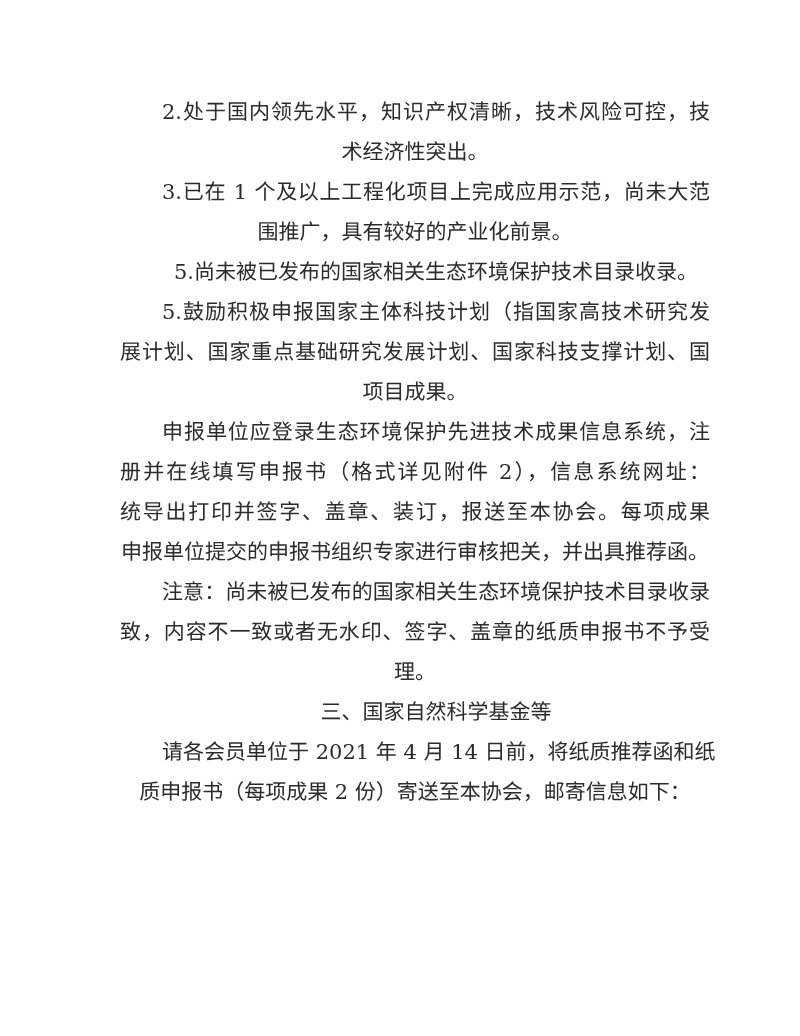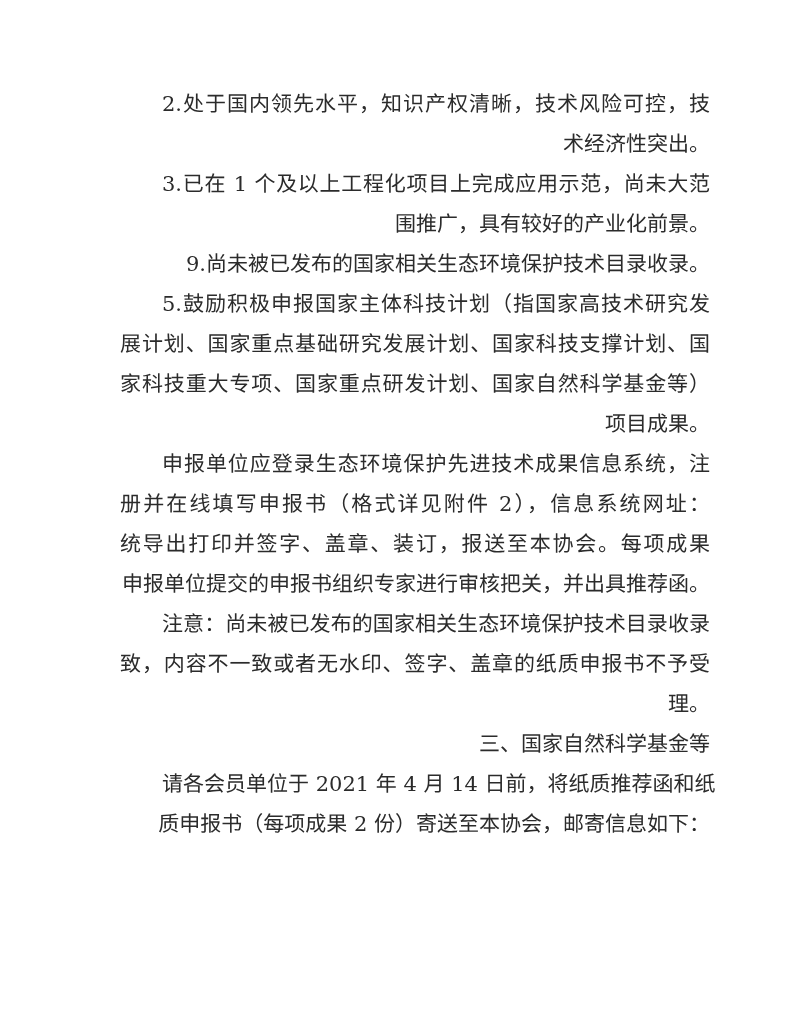--- a/index.html
+++ b/index.html
@@ -12,35 +12,35 @@
     position: relative;
     width: 800px;
     height: 1036px;
     margin: 0 auto;
     background: #ffffff;
     overflow: hidden;
     font-family: "DejaVu Serif", "Liberation Serif", serif;
   }
   .text-block {
     position: absolute;
-    top: 84px;
+    top: 92px;
     left: 120px;
     width: 590px;
     color: #2b2b2b;
     font-size: 21px;
     line-height: 40px;
     font-weight: 400;
   }
   .paragraph {
     margin: 0;
     padding: 0;
   }
   .line {
     white-space: nowrap;
-    text-align: right;
+    text-align: center;
     height: 40px;
   }
   .line.justify {
     text-align: justify;
     text-align-last: justify;
     -moz-text-align-last: justify;
   }
   .line.indent {
     text-indent: 42px;
   }
@@ -52,26 +52,25 @@
   <div class="text-block" id="doc-body" style="color: rgb(43, 43, 43);">
       <div class="paragraph">
         <div class="line indent justify">2.处于国内领先水平，知识产权清晰，技术风险可控，技</div>
         <div class="line">术经济性突出。</div>
       </div>
       <div class="paragraph">
         <div class="line indent justify">3.已在 1 个及以上工程化项目上完成应用示范，尚未大范</div>
         <div class="line">围推广，具有较好的产业化前景。</div>
       </div>
       <div class="paragraph">
-        <div class="line indent">9.尚未被已发布的国家相关生态环境保护技术目录收录。</div>
+        <div class="line indent">5.尚未被已发布的国家相关生态环境保护技术目录收录。</div>
       </div>
       <div class="paragraph">
         <div class="line indent justify">5.鼓励积极申报国家主体科技计划（指国家高技术研究发</div>
         <div class="line justify">展计划、国家重点基础研究发展计划、国家科技支撑计划、国</div>
-        <div class="line justify">家科技重大专项、国家重点研发计划、国家自然科学基金等）</div>
         <div class="line">项目成果。</div>
       </div>
       <div class="paragraph">
         <div class="line indent justify">申报单位应登录生态环境保护先进技术成果信息系统，注</div>
         <div class="line justify">册并在线填写申报书（格式详见附件 2），信息系统网址：</div>
         <div class="line justify">统导出打印并签字、盖章、装订，报送至本协会。每项成果</div>
         <div class="line">申报单位提交的申报书组织专家进行审核把关，并出具推荐函。</div>
       </div>
       <div class="paragraph">
         <div class="line indent justify">注意：尚未被已发布的国家相关生态环境保护技术目录收录</div>

